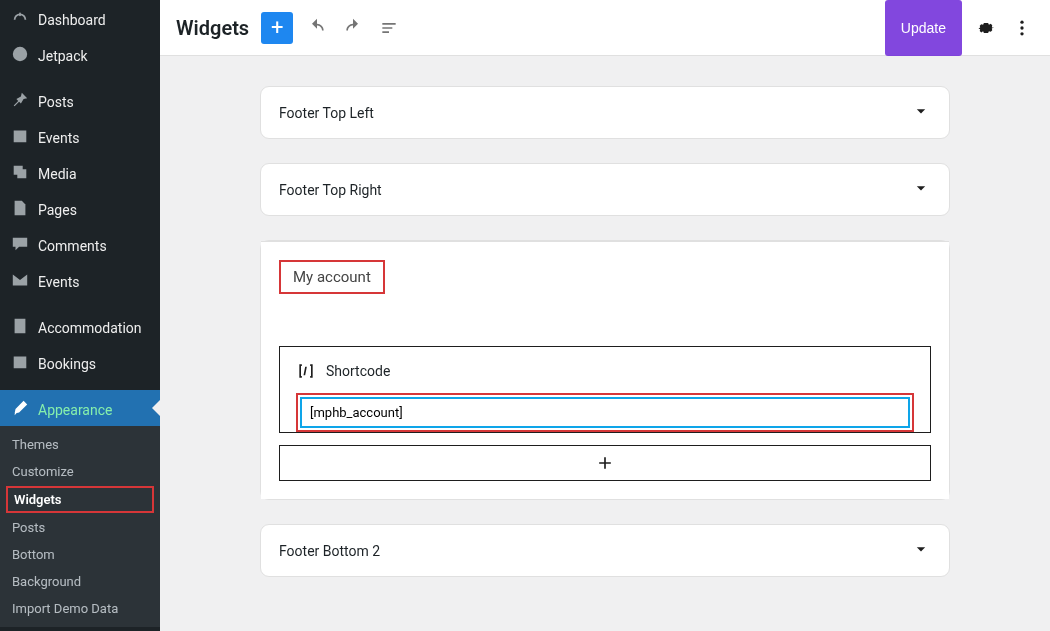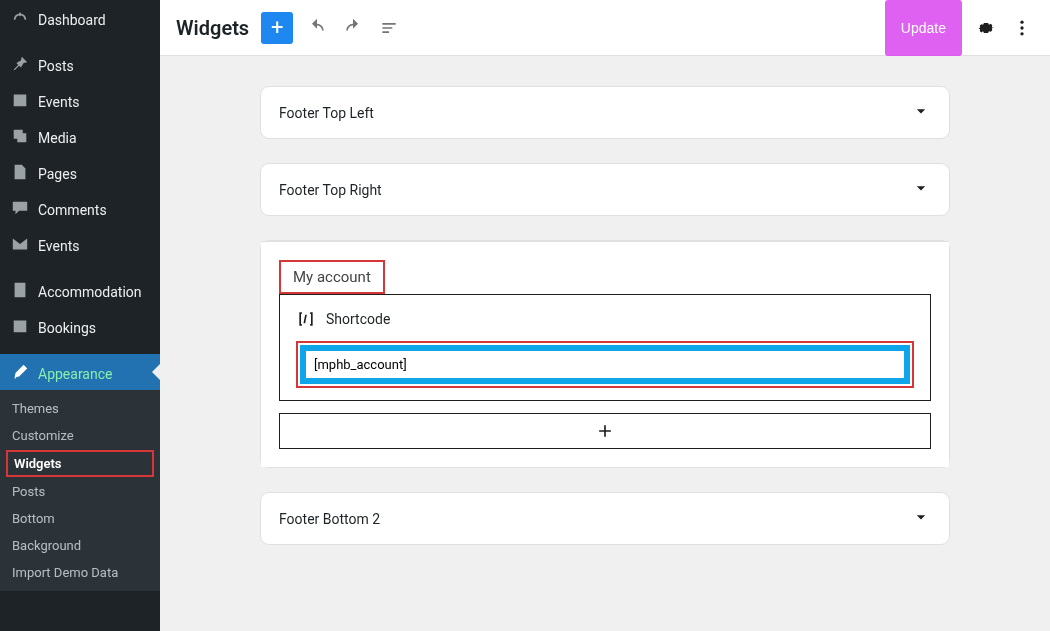--- a/index.html
+++ b/index.html
@@ -91,21 +91,21 @@
   }
   .tb-icon {
     width:24px; height:24px;
     display:flex;align-items:center;justify-content:center;
     color:#757575;
     cursor:pointer;
   }
   .tb-icon svg { width:20px; height:20px; fill:currentColor; }
   .tb-spacer { flex:1; }
   .btn-update {
-    background:#d946ef;
+    background:#6d28d9;
     color:#fff;
     border:none;
     padding:20px 16px;
     border-radius:3px;
     font-size:14px;
     cursor:pointer;
     opacity:.85;
   }
   
   .canvas {
@@ -133,41 +133,43 @@
     border-top:1px solid #e0e0e0;
     padding:18px;
     background:#fff;
   }
   .block-title {
     font-size:15px;
     color:#444;
     padding:6px 12px;
     border:2px solid #d63638;
     display:inline-block;
+    margin-bottom:12px;
   }
   .block {
     border:1px solid #1e1e1e;
-    padding:14px 16px 12px;
-    background:#fff;
+    padding:14px 16px 0;
+    background:#fff;
+    margin-top:40px;
   }
   .block-head {
     display:flex; align-items:center; gap:10px;
     margin-bottom:12px;
     font-size:14px;
   }
   .block-head .bicon { width:20px;height:20px;display:flex;align-items:center;justify-content:center; }
   .block-head .bicon svg{width:20px;height:20px;fill:#1e1e1e;}
   .shortcode-wrap {
     border:2px solid #d63638;
     padding:2px;
     display:block;
   }
   .shortcode-input {
     width:100%;
-    border:6px solid #0ea5e9;
+    border:2px solid #0ea5e9;
     padding:6px 8px;
     font-family:inherit;
     font-size:13px;
   }
   .add-block-btn {
     border:1px solid #1e1e1e;
     height:36px;
     margin-top:12px;
     display:flex;align-items:center;justify-content:center;
     background:#fff;
@@ -180,20 +182,28 @@
 
 <div class="sidebar">
 
   <div class="menu-item">
     <span class="icon">
         <svg viewBox="0 0 20 20">
           <path d="M3 12a7 7 0 0114 0h-2a5 5 0 10-10 0H3zm7-8a1 1 0 011 1v2a1 1 0 01-2 0V5a1 1 0 011-1z"></path>
         </svg>
       </span>
     <span>Dashboard</span>
+  </div>
+  <div class="menu-item">
+    <span class="icon">
+        <svg viewBox="0 0 20 20">
+          <circle cx="10" cy="10" r="8"></circle>
+        </svg>
+      </span>
+    <span>Jetpack</span>
   </div>
 
   <div class="menu-item sep">
     <span class="icon">
         <svg viewBox="0 0 20 20">
           <path d="M12 2l6 6-4 1-3 5-2-2-5 5-1-1 5-5-2-2 5-3 1-4z"></path>
         </svg>
       </span>
     <span>Posts</span>
   </div>

